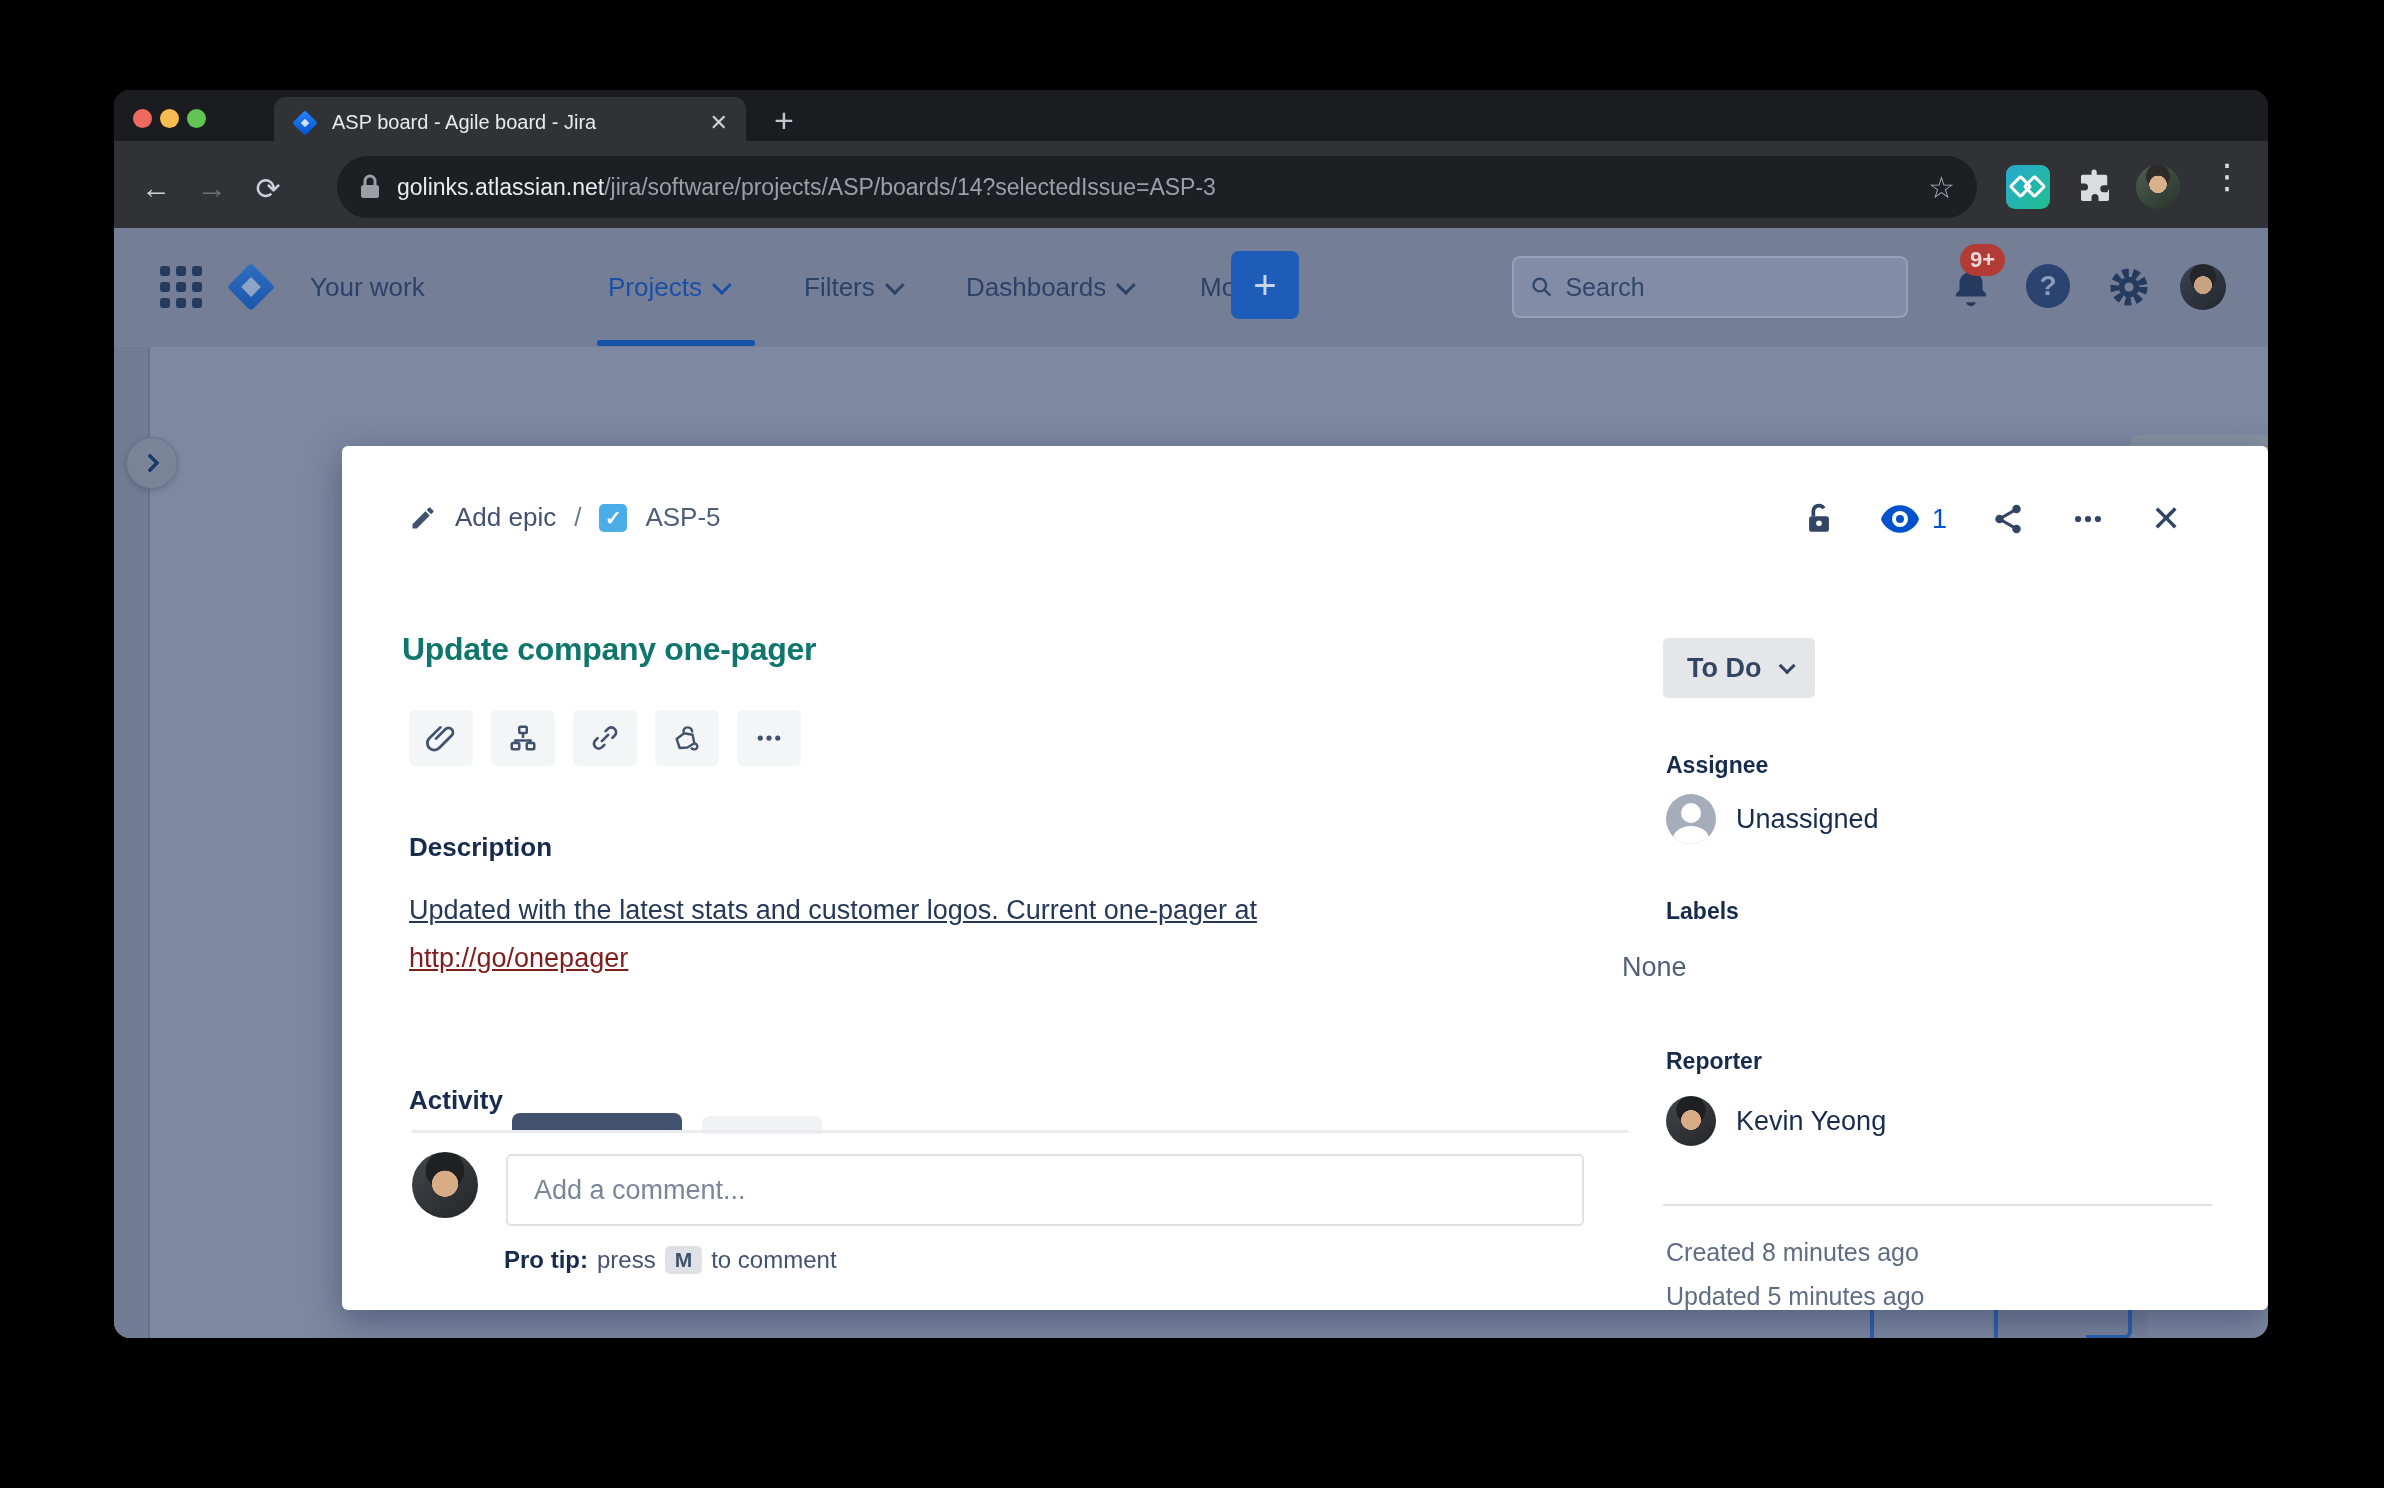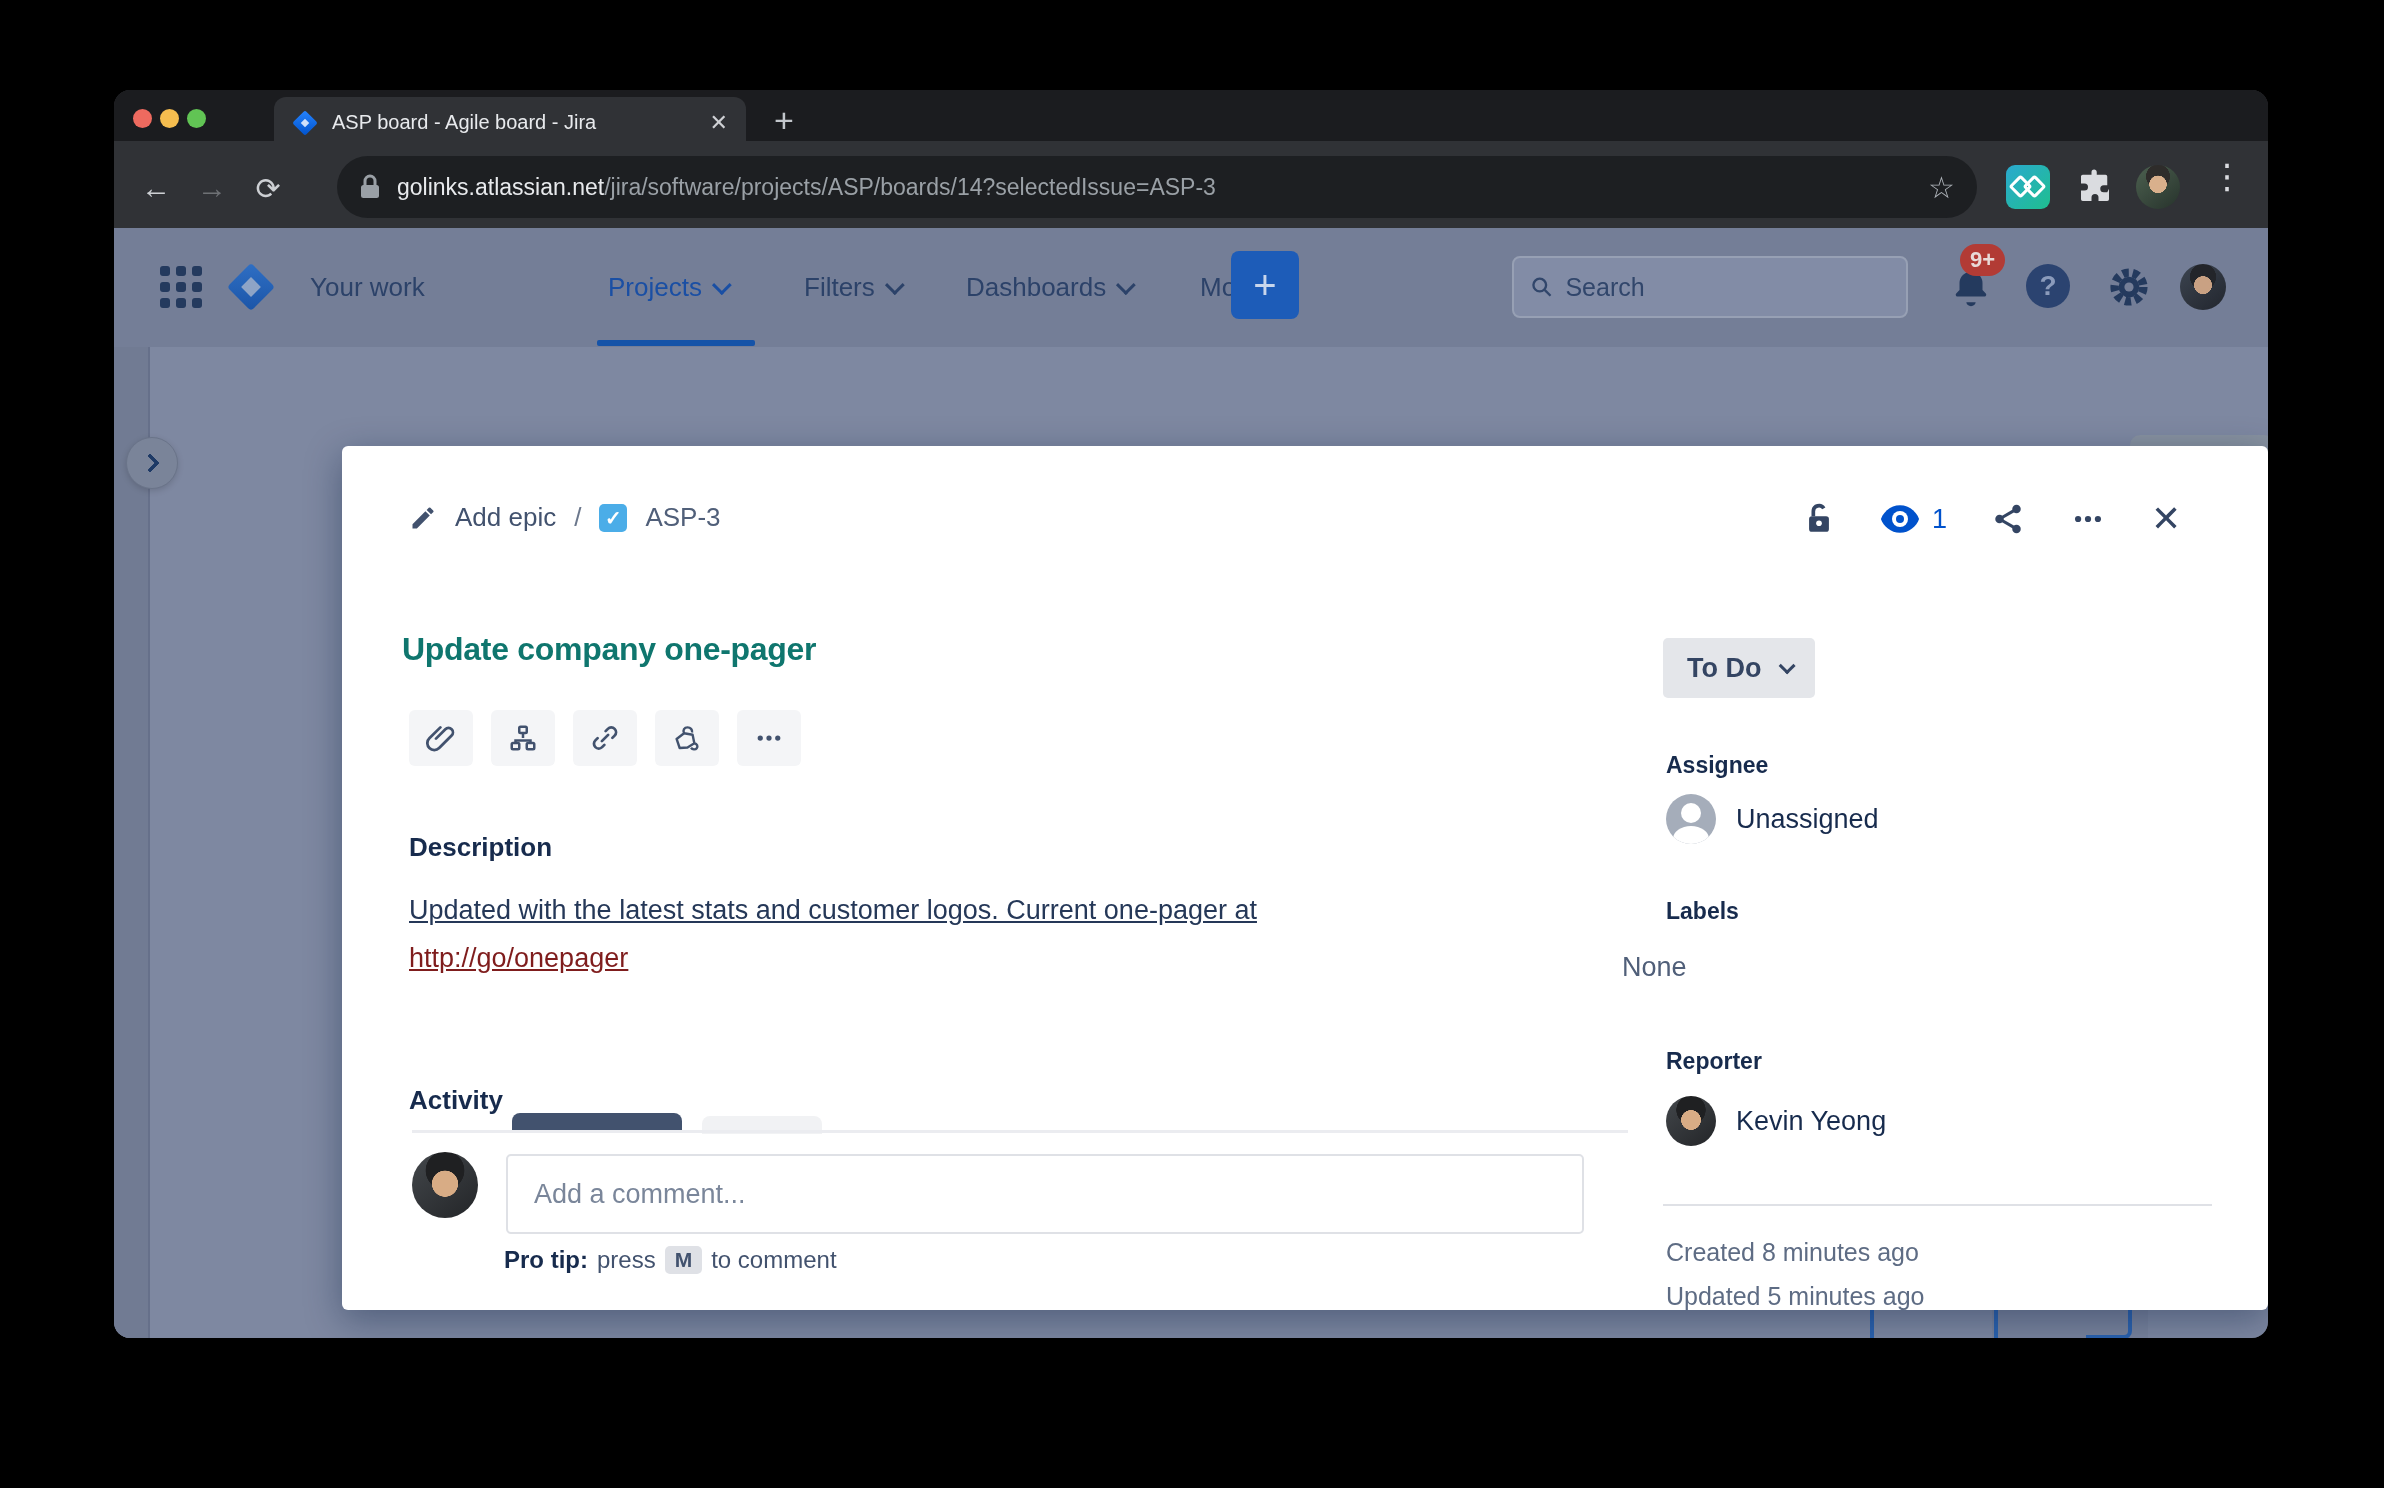--- a/index.html
+++ b/index.html
@@ -112,21 +112,21 @@
   .sec-h { position:absolute; font-size:26px; font-weight:700; color:#172b4d; }
   .desc-text { position:absolute; left:67px; top:440px; font-size:27px; color:#253858; line-height:48px; width:1180px;text-decoration:underline; }
   .desc-link { color:#7f1d1d; }
   .tab-sliver { position:absolute; height:18px; border-radius:8px 8px 0 0; }
   .act-divider { position:absolute; left:70px; top:684px; width:1216px; height:3px; background:#ebecf0; }
   .kevin-avatar { border-radius:50%;
     background:
       radial-gradient(circle at 50% 48%, #d8ac85 0 27%, rgba(0,0,0,0) 28%),
       radial-gradient(circle at 50% 28%, #1f2022 0 33%, rgba(0,0,0,0) 34%),
       linear-gradient(140deg,#43474b,#232528); }
-  .comment-input { position:absolute; left:164px; top:708px; width:1078px; height:80px; border:2px solid #dfe1e6; border-radius:5px;
+  .comment-input { position:absolute; left:164px; top:708px; width:1078px; height:72px; border:2px solid #dfe1e6; border-radius:5px;
     font-size:27px; color:#172b4d; padding:0 26px; outline:none; font-family:"Liberation Sans", sans-serif; }
   .comment-input::placeholder { color:#7a869a; }
   .protip { position:absolute; left:162px; top:800px; font-size:24px; color:#42526e; display:flex; align-items:center; gap:9px; }
   .protip b { color:#172b4d; }
   .keycap { background:#dfe1e6; border-radius:5px; padding:2px 10px; font-weight:bold; font-size:21px; color:#42526e; }
 
   .status-btn { position:absolute; left:1321px; top:192px; height:60px; padding:0 24px; border-radius:5px; background:#e4e6ea;
     display:flex; align-items:center; gap:18px; color:#344563; font-size:27px; font-weight:700; }
   .status-btn .chev { border-color:#344563; width:12px; height:12px; border-width:3px; transform:rotate(45deg) translateY(-3px); }
   .fld-label { position:absolute; left:1324px; font-size:23px; font-weight:700; color:#172b4d; }
@@ -270,21 +270,21 @@
 
       <div class="mrow" style="left:67px; top:56px; gap:18px;">
         <svg width="28" height="28" viewBox="0 0 24 24">
           <path fill="#42526e" d="M3 17.25V21h3.75L17.8 9.94l-3.75-3.75L3 17.25zM20.7 7.04a1 1 0 0 0 0-1.41l-2.34-2.34a1 1 0 0 0-1.41 0l-1.83 1.83 3.75 3.75 1.83-1.83z"></path>
         </svg>
         <span class="crumb-epic">Add epic</span>
         <span class="crumb-sep">/</span>
         <span class="task-badge">
             <span>✓</span>
           </span>
-        <span class="crumb-key">ASP-3</span>
+        <span class="crumb-key">ASP-5</span>
       </div>
 
       <div class="mrow" style="left:1460px; top:52px; gap:44px;">
         <svg class="hicon" width="34" height="34" viewBox="0 0 24 24">
           <rect x="5" y="10" width="14" height="11" rx="2" fill="#344563"></rect>
           <path d="M8 10 V6.5 a4 4 0 0 1 7.4-2" fill="none" stroke="#344563" stroke-width="2.6"></path>
           <circle cx="12" cy="15" r="2" fill="#fff"></circle>
         </svg>
         <span class="mrow" style="position:static; gap:12px;">
           <svg width="40" height="30" viewBox="0 0 26 18">

